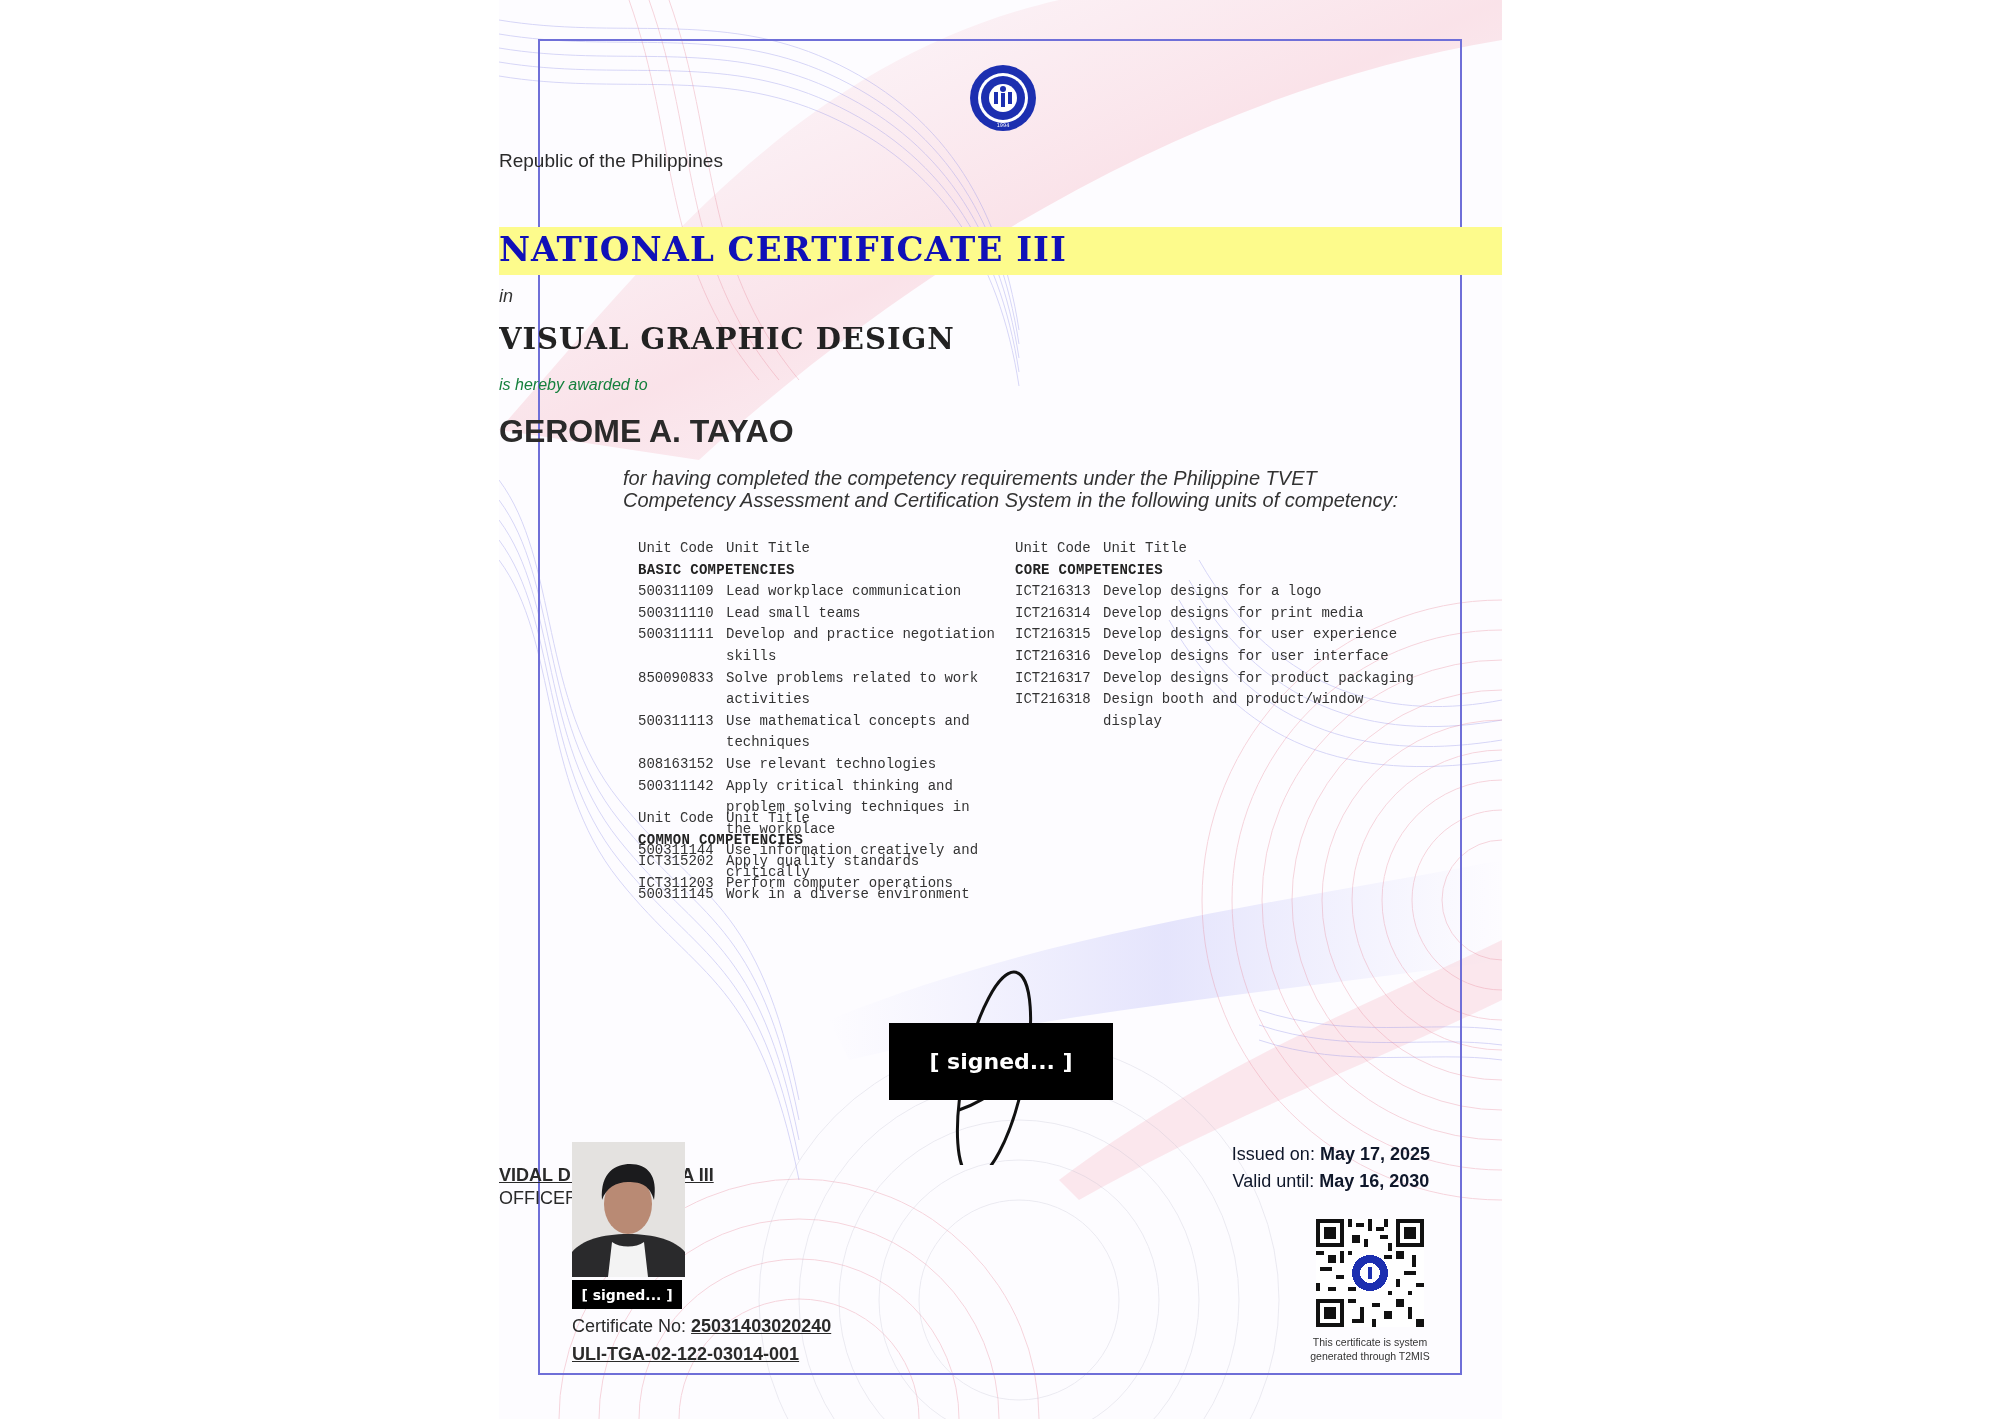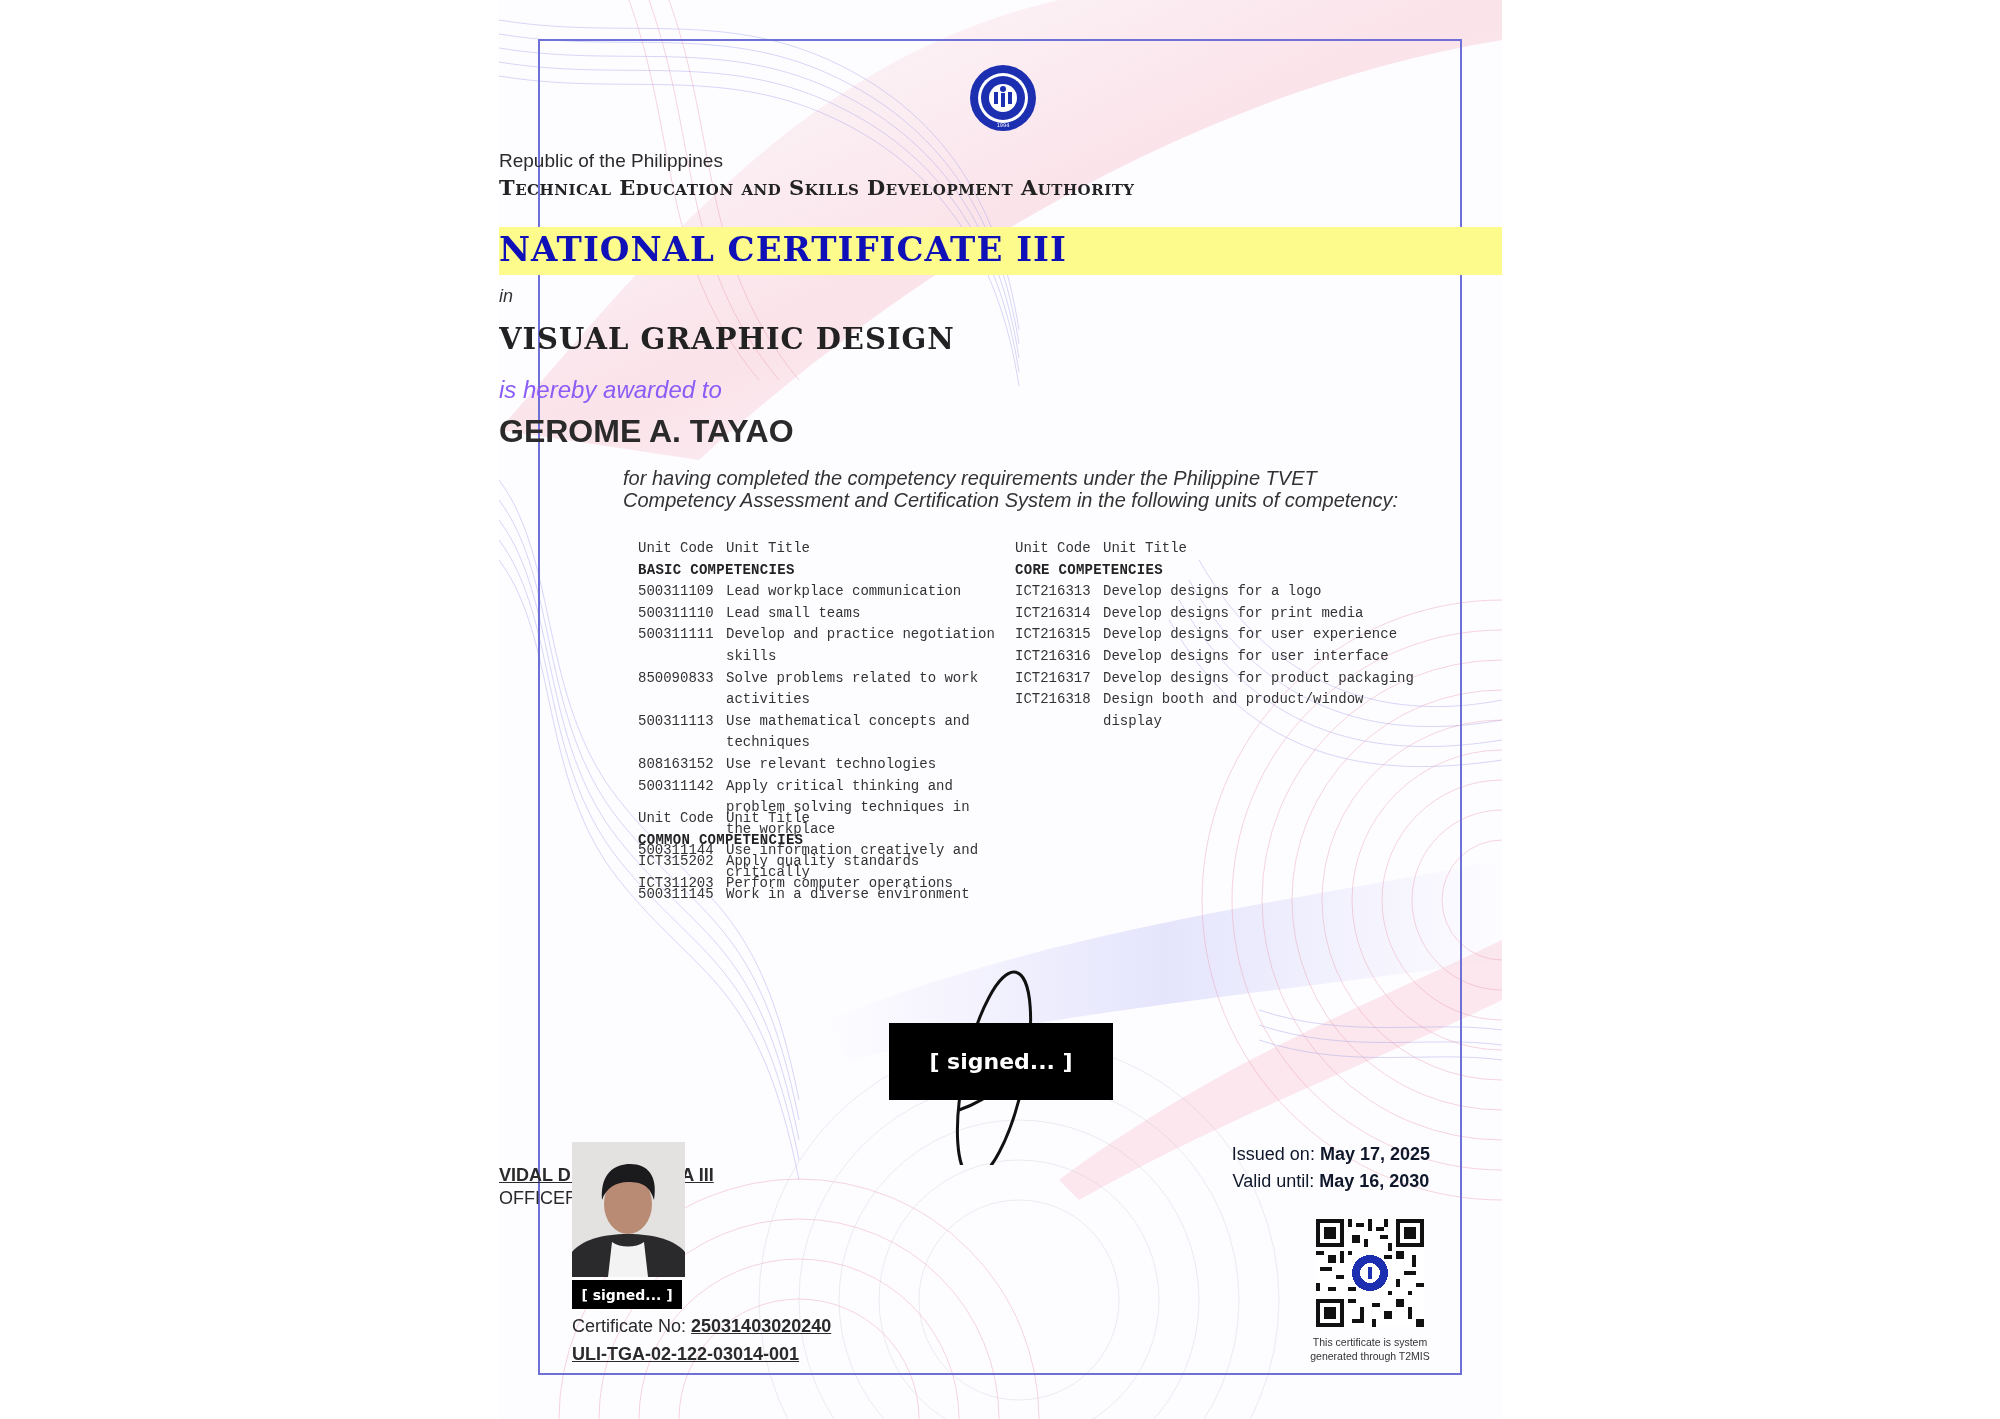--- a/index.html
+++ b/index.html
@@ -31,21 +31,21 @@
   }
   .nc-title {
     top:229px; font-family:"DejaVu Serif", serif; font-weight:bold; font-size:34px;
     color:#1010b8; letter-spacing:1px;
   }
   .in-text { top:286px; font-size:18px; font-style:italic; color:#333; }
   .qual-title {
     top:322px; font-family:"DejaVu Serif", serif; font-weight:bold; font-size:29px;
     color:#222; letter-spacing:1px;
   }
-  .awarded { top:376px; font-size:24px; font-style:italic; color:#8b5cf6; }
+  .awarded { top:376px; font-size:16px; font-style:italic; color:#15803d; }
   .awardee { top:413px; font-size:32px; font-weight:bold; color:#2a2a2a; }
   .statement {
     position:absolute; left:124px; top:467px; width:800px; font-size:20px; font-style:italic;
     line-height:22px; color:#333;
   }
 
   .comp { position:absolute; font-size:14px; color:#333; line-height:21.6px;font-family:Liberation Mono, monospace; }
   .comp .hdr { display:flex; }
   .comp .code { width:88px; flex:none; }
   .comp .cat { font-weight:bold; letter-spacing:0.3px; color:#222; }
@@ -164,21 +164,20 @@
     <g fill="#1c2fb0">
       <circle cx="34" cy="25" r="3"></circle>
       <rect x="32" y="29" width="4" height="14"></rect>
       <rect x="25" y="28" width="4" height="12"></rect>
       <rect x="39" y="28" width="4" height="12"></rect>
     </g>
     <text x="34" y="63" font-size="5" fill="#ffffff" text-anchor="middle" font-family="DejaVu Sans, sans-serif">1994</text>
   </svg>
 
   <div class="abs center republic">Republic of the Philippines</div>
-  <div class="abs center agency">Technical Education and Skills Development Authority</div>
 
   <div class="band"></div>
   <div class="abs center nc-title">NATIONAL CERTIFICATE III</div>
 
   <div class="abs center in-text">in</div>
   <div class="abs center qual-title">VISUAL GRAPHIC DESIGN</div>
   <div class="abs center awarded">is hereby awarded to</div>
   <div class="abs center awardee">GEROME A. TAYAO</div>
   <div class="statement">for having completed the competency requirements under the Philippine TVET Competency Assessment and Certification System in the following units of competency:</div>
 

